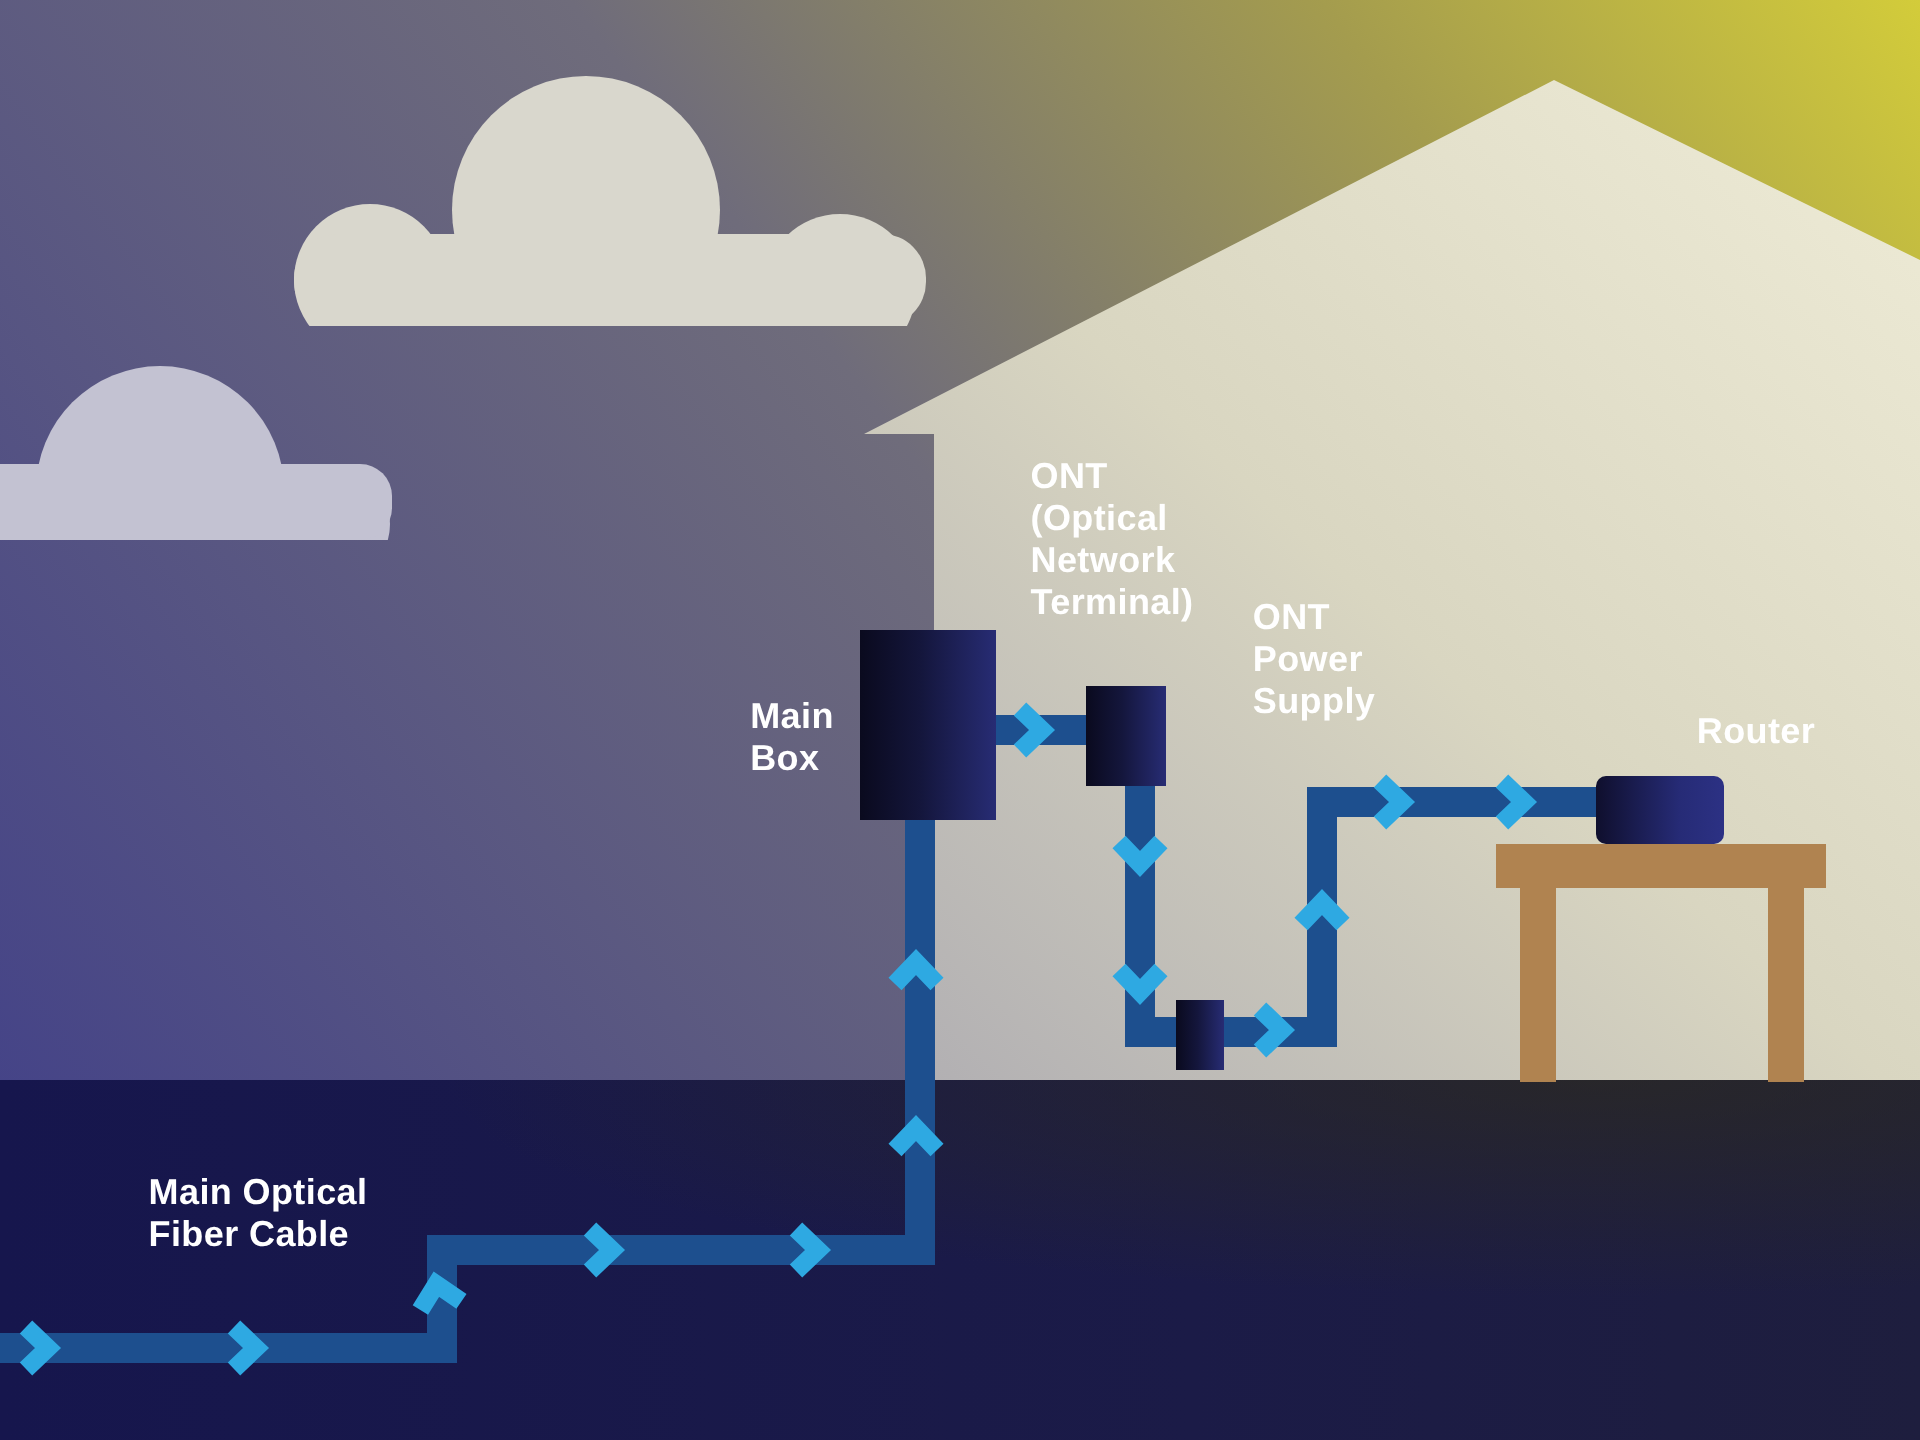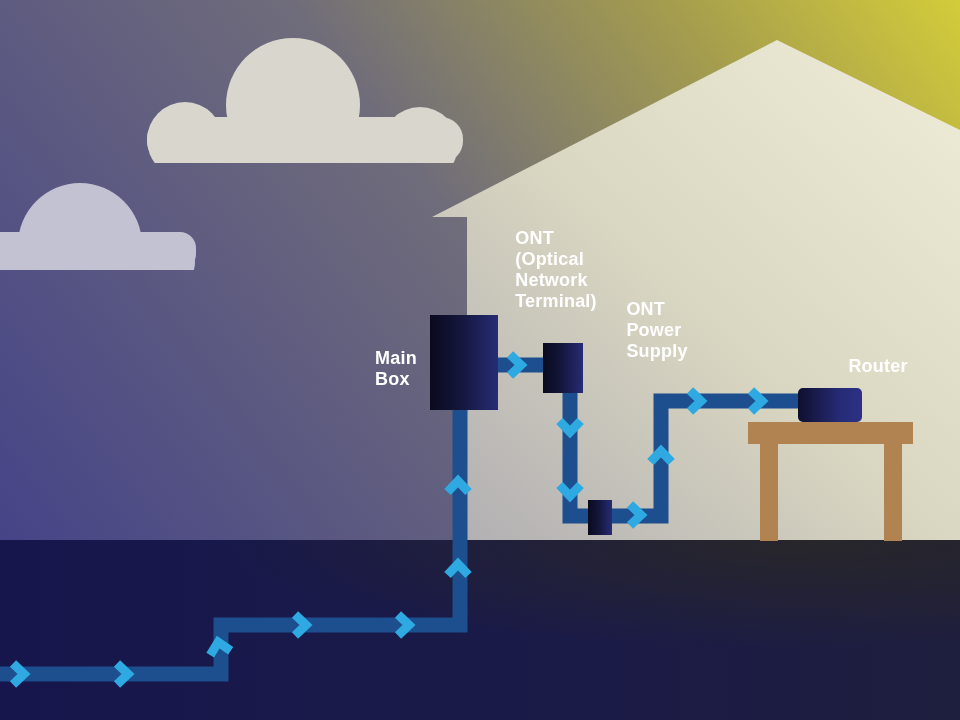--- a/index.html
+++ b/index.html
@@ -116,20 +116,22 @@
       <rect x="760" y="444" width="18" height="97"></rect>
       <rect x="884" y="444" width="18" height="97"></rect>
     </g>
 
     <rect x="430" y="315" width="68" height="95" fill="url(#devGrad)"></rect>
     <rect x="543" y="343" width="40" height="50" fill="url(#devGrad)"></rect>
     <rect x="588" y="500" width="24" height="35" fill="url(#devGrad)"></rect>
     <rect x="798" y="388" width="64" height="34" rx="5" fill="url(#routerGrad)"></rect>
   </svg>
 
+  <div class="label" style="left:129px; top:607px;">Main Optical
+Fiber Cable</div>
   <div class="label" style="left:396px; top:369px;">Main
 Box</div>
   <div class="label" style="left:556px; top:270px;">ONT
 (Optical
 Network
 Terminal)</div>
   <div class="label" style="left:657px; top:330px;">ONT
 Power
 Supply</div>
   <div class="label" style="left:830px; top:366px;margin-left:48px;">Router</div>

